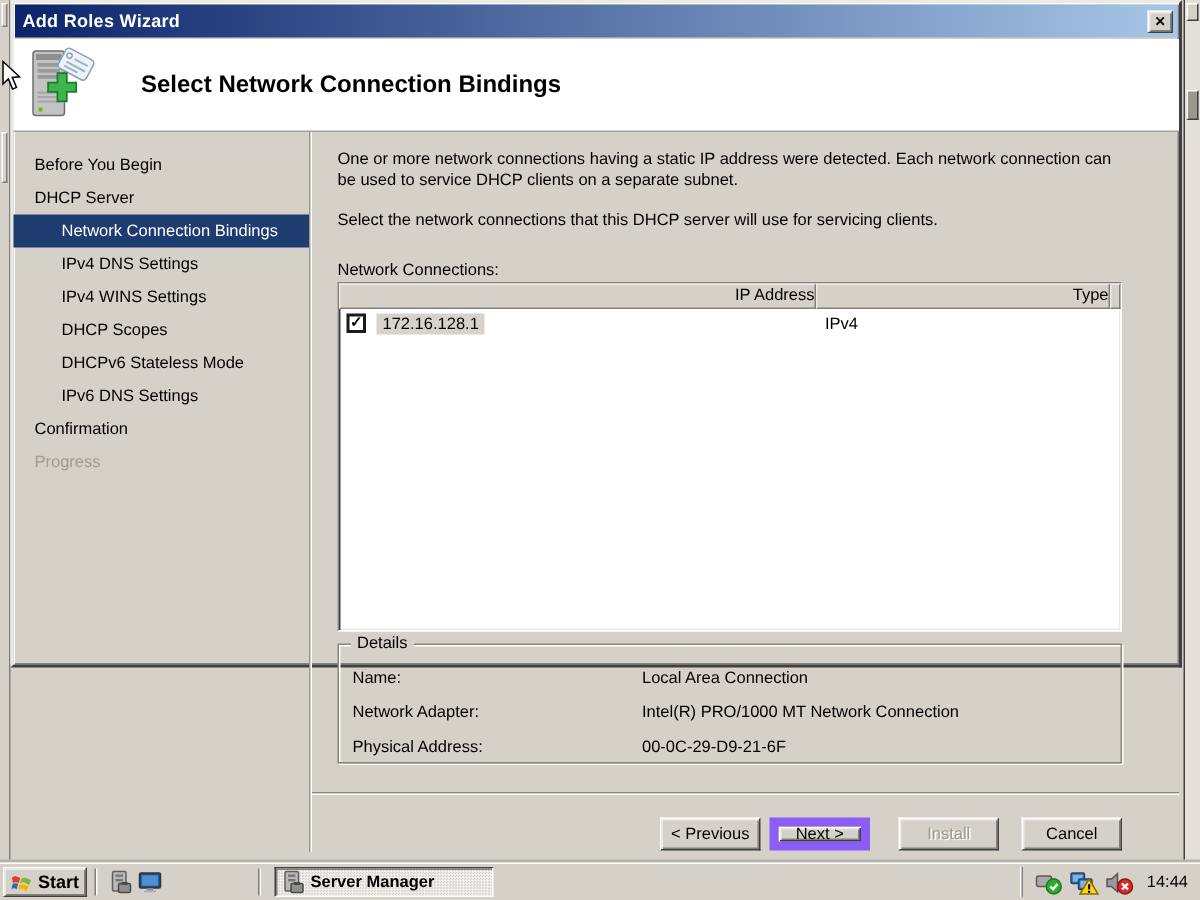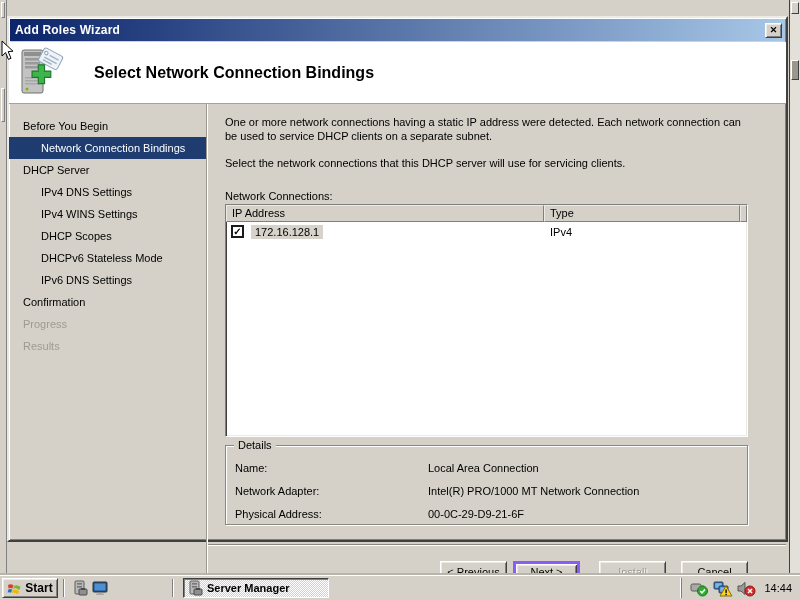--- a/index.html
+++ b/index.html
@@ -12,21 +12,21 @@
   .bg-left-edge .nub2 { margin-top:70px; height:34px; }
   .bg-scrollbar { position:absolute; right:0; top:0; width:11px; height:575px; background:#e3e0da; border-left:1px solid #404040; }
   .bg-scrollbar .thumb { position:absolute; left:1px; right:1px; top:60px; height:20px; background:#9a978f; border:1px solid; border-color:#fff #404040 #404040 #fff; }
   .bg-scrollbar .btn-up { position:absolute; left:1px; right:1px; top:2px; height:12px; background:#d5d1c8; border:1px solid; border-color:#fff #404040 #404040 #fff; }
 
   
   .raised { border:1px solid; border-color:#fff #404040 #404040 #fff; box-shadow: inset 1px 1px 0 #eceae4, inset -1px -1px 0 #808080; background:#d5d1c8; }
   .sunken { border:1px solid; border-color:#808080 #fff #fff #808080; box-shadow: inset 1px 1px 0 #404040, inset -1px -1px 0 #eceae4; background:#fff; }
 
   
-  .dialog { position:absolute; left:7px; top:16px; width:781px; height:526px; background:#d5d1c8;
+  .dialog { position:absolute; left:7px; top:0; width:781px; height:445px; background:#d5d1c8;
             border:2px solid; border-color:#eceae4 #404040 #404040 #eceae4;
             box-shadow: inset 1px 1px 0 #fff, inset -1px -1px 0 #808080; }
   .titlebar { height:22px; margin:1px; display:flex; align-items:center; padding:0 3px 0 5px;
               background:linear-gradient(to right, var(--titlebar-start,#0b246a), var(--titlebar-end,#a7c7e7)); }
   .titlebar .title { color:#fff; font-weight:bold; font-size:12px; letter-spacing:0.2px; }
   .close-btn { margin-left:auto; width:17px; height:15px; display:flex; align-items:center; justify-content:center;
                font-size:9px; font-weight:bold; color:#000; cursor:default; }
   .hdr { height:62px; background:#fff; display:flex; align-items:center; padding-left:9px; border-bottom:1px solid #a6a29a; }
   .hdr-title { font-size:16px; font-weight:bold; margin-left:30px; }
 
@@ -38,40 +38,40 @@
   .nav-item.disabled { color:#9e9b92; }
   .v-divider { width:2px; background:#fff; border-left:1px solid #9a978f; }
 
   .content { flex:1; padding:11px 38px 0 17px; display:flex; flex-direction:column; }
   .content p { line-height:14px; max-width:532px; }
   .p2 { margin-top:13px; }
   .list-label { margin-top:20px; margin-bottom:2px; }
 
   .listview { height:233px; }
   .lv-header { display:flex; height:17px; background:#d5d1c8; }
-  .lv-hcell { border:1px solid; border-color:#eceae4 #808080 #808080 #eceae4; padding-left:5px; line-height:15px; }
+  .lv-hcell { border:1px solid; border-color:#eceae4 #808080 #808080 #eceae4; padding-left:5px; line-height:15px;text-align:right; }
   .lv-c1 { width:318px; } .lv-c2 { width:196px; } .lv-c3 { flex:1; }
   .lv-row { display:flex; height:19px; align-items:center; }
   .lv-cell { display:flex; align-items:center; }
   .checkbox { width:13px; height:13px; margin-left:5px; background:#fff; border:2px solid #1a1a1a;
               display:flex; align-items:center; justify-content:center; font-size:10px; font-weight:bold; line-height:1; }
   .ip-text { margin-left:7px; background:#d7d3cb; padding:1px 4px; }
   .type-text { padding-left:6px; }
 
   .groupbox { position:relative; margin-top:8px; height:80px; border:1px solid #8a877f;
               box-shadow: inset 1px 1px 0 #fff, 1px 1px 0 #fff; padding-top:10px; }
   .legend { position:absolute; top:-7px; left:8px; background:#d5d1c8; padding:0 4px; }
   .detail-row { display:flex; height:23px; align-items:center; padding-left:9px; }
   .detail-label { width:193px; }
 
   .h-sep { margin:19px -38px 0 -17px; border-top:1px solid #8a877f; border-bottom:1px solid #fff; }
   .btn-row { display:flex; justify-content:flex-end; margin-top:15px; }
   .btn { width:67px; height:22px; display:flex; align-items:center; justify-content:center; font-size:11px;
          font-family:"Liberation Sans",sans-serif; }
-  .btn.default { border:3px solid #8b5cf6; box-shadow: inset 1px 1px 0 #fff, inset -1px -1px 0 #404040, inset 2px 2px 0 #eceae4, inset -2px -2px 0 #808080; }
+  .btn.default { border:6px solid #8b5cf6; box-shadow: inset 1px 1px 0 #fff, inset -1px -1px 0 #404040, inset 2px 2px 0 #eceae4, inset -2px -2px 0 #808080; }
   .btn.disabled { color:#9e9b92; text-shadow:1px 1px 0 #fff; }
   .ml6 { margin-left:6px; } .ml19 { margin-left:19px; } .ml15 { margin-left:15px;text-align:center; }
 
   
   .taskbar { position:absolute; left:0; bottom:0; width:800px; height:25px; background:#d5d1c8;
              border-top:1px solid #fff; box-shadow:0 -2px 0 #b7b4ab; display:flex; align-items:center; padding:0 2px; }
   .start-btn { width:56px; height:20px; display:flex; align-items:center; justify-content:center; gap:3px; font-weight:bold; font-size:12px; }
   .tb-sep { width:1px; height:18px; margin:0 5px; border-left:1px solid #808080; border-right:1px solid #fff; }
   .ql-icon { width:18px; height:18px; display:flex; align-items:center; justify-content:center; margin:0 1px; }
   .task-btn { width:146px; height:20px; margin-left:4px; display:flex; align-items:center; gap:4px; padding-left:4px;
@@ -127,30 +127,29 @@
       </g>
       <path d="M27,27 h8 v-8 h8 v8 h8 v8 h-8 v8 h-8 v-8 h-8 z" transform="translate(-7,3) scale(0.78)" fill="#3db54a" stroke="#1e7a2e" stroke-width="1.5"></path>
     </svg>
     <span class="hdr-title">Select Network Connection Bindings</span>
   </div>
 
   <div class="body-row">
 
     <div class="sidebar">
       <div class="nav-item">Before You Begin</div>
+      <div class="nav-item">DHCP Server</div>
       <div class="nav-item sub selected">Network Connection Bindings</div>
-      <div class="nav-item">DHCP Server</div>
       <div class="nav-item sub">IPv4 DNS Settings</div>
       <div class="nav-item sub">IPv4 WINS Settings</div>
       <div class="nav-item sub">DHCP Scopes</div>
       <div class="nav-item sub">DHCPv6 Stateless Mode</div>
       <div class="nav-item sub">IPv6 DNS Settings</div>
       <div class="nav-item">Confirmation</div>
       <div class="nav-item disabled">Progress</div>
-      <div class="nav-item disabled">Results</div>
     </div>
     <div class="v-divider"></div>
 
     <div class="content">
       <p>One or more network connections having a static IP address were detected. Each network connection can be used to service DHCP clients on a separate subnet.</p>
       <p class="p2">Select the network connections that this DHCP server will use for servicing clients.</p>
 
       <div class="list-label">Network Connections:</div>
 
       <div class="listview sunken">

